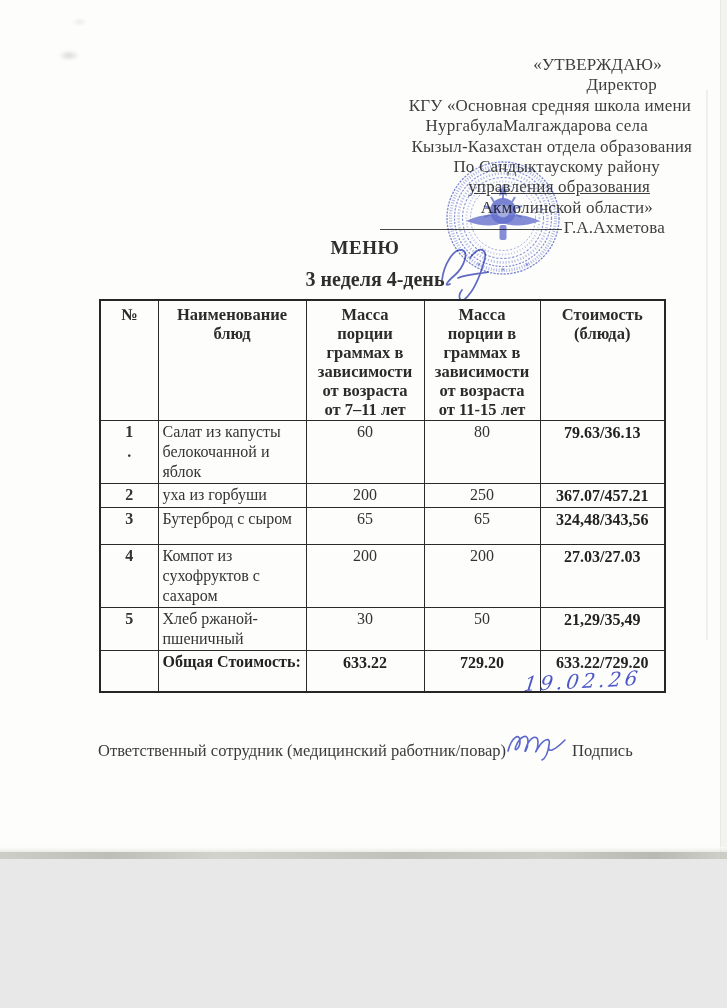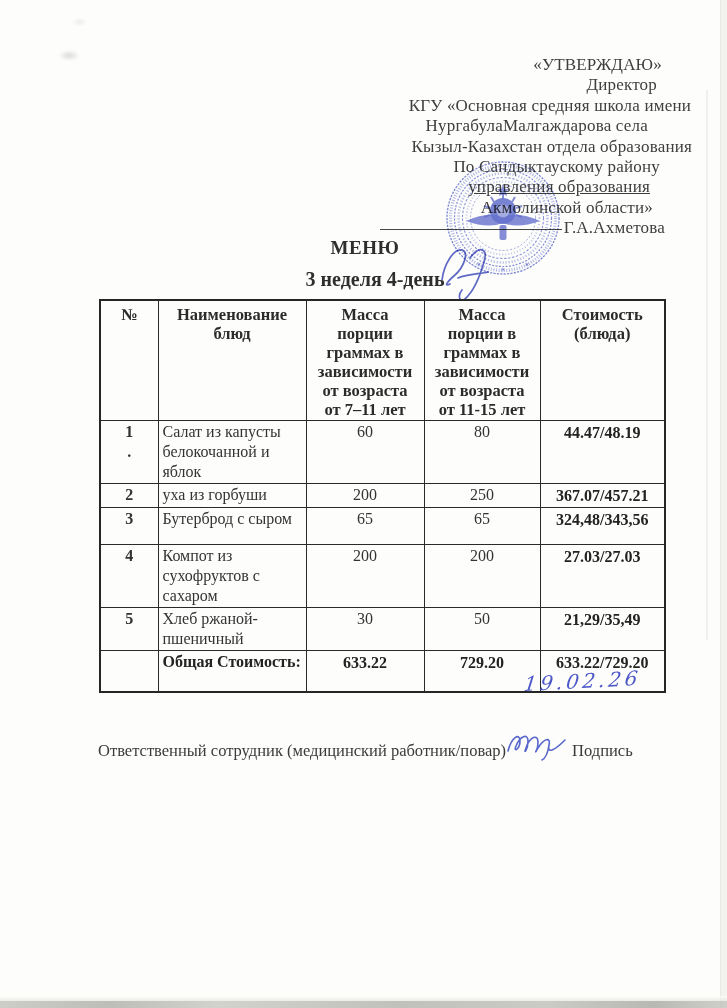--- a/index.html
+++ b/index.html
@@ -1,18 +1,18 @@
 <!DOCTYPE html>
 <html><head>
 <meta charset="utf-8">
 <style>
   html,body{margin:0;padding:0;background:#e8e8e8;}
   .page{
     position:relative;
-    width:727px;height:1008px;
+    width:727px;height:859px;
     background:#fdfdfb;
     overflow:hidden;
     font-family:"Liberation Serif","DejaVu Serif",serif;
     color:#3a3a3a;
   }
   
   .approval{
     position:absolute; top:55px; right:62px;
     text-align:right;
     font-size:17px; line-height:20.4px;
@@ -215,21 +215,21 @@
 от 11-15 лет</th>
       <th>Стоимость
 (блюда)</th>
     </tr>
     <tr class="r1">
       <td class="num">1
 .</td>
       <td class="name">Салат из капусты белокочанной и яблок</td>
       <td class="mass">60</td>
       <td class="mass">80</td>
-      <td class="cost">44.47/48.19</td>
+      <td class="cost">79.63/36.13</td>
     </tr>
     <tr class="r2">
       <td class="num">2</td>
       <td class="name">уха из горбуши</td>
       <td class="mass">200</td>
       <td class="mass">250</td>
       <td class="cost">367.07/457.21</td>
     </tr>
     <tr class="r3">
       <td class="num">3</td>

